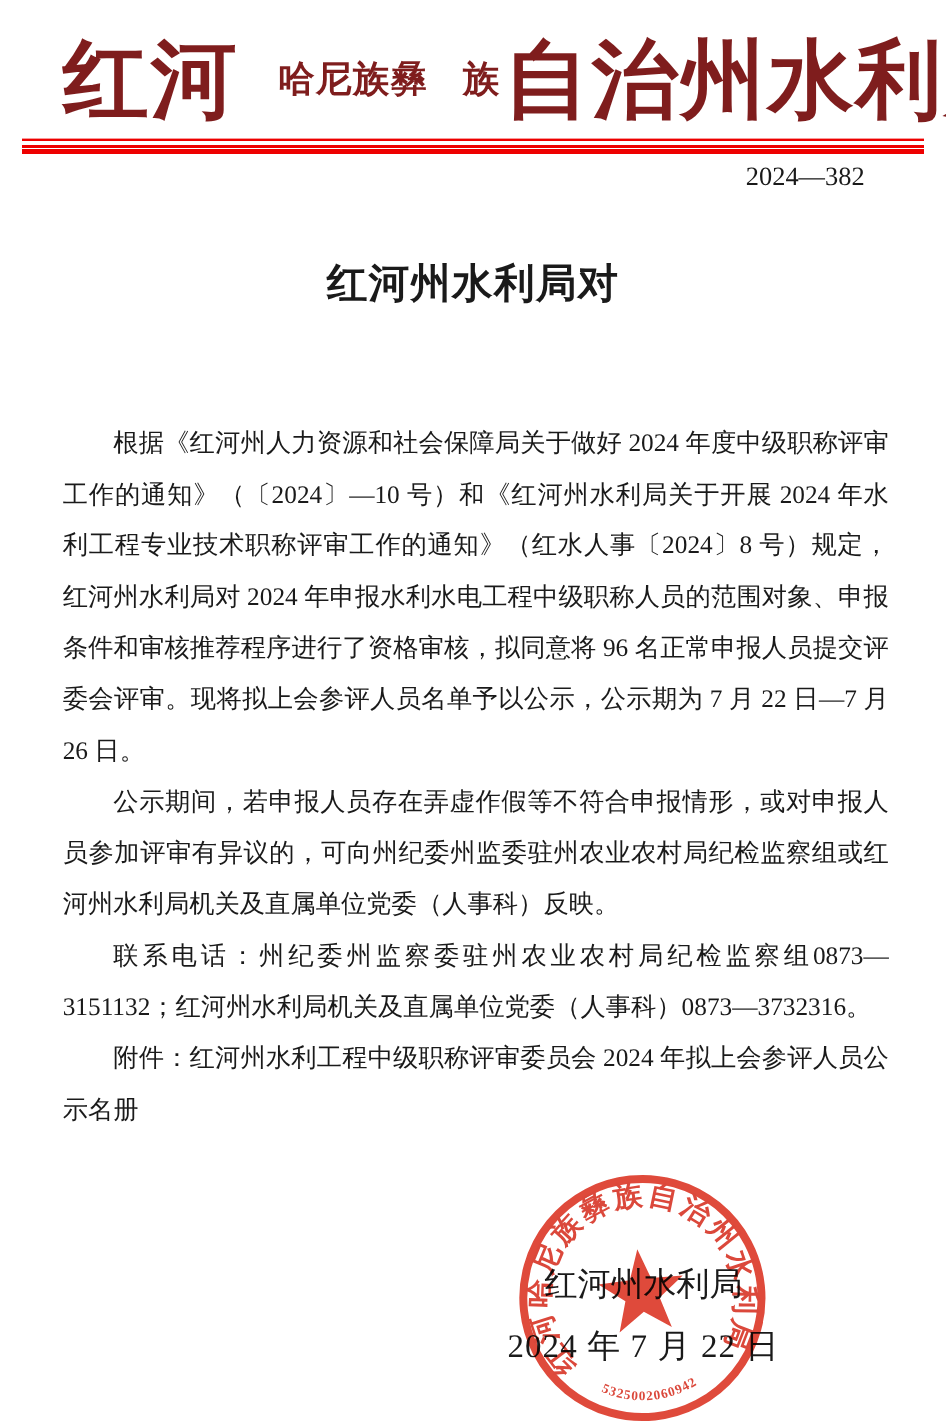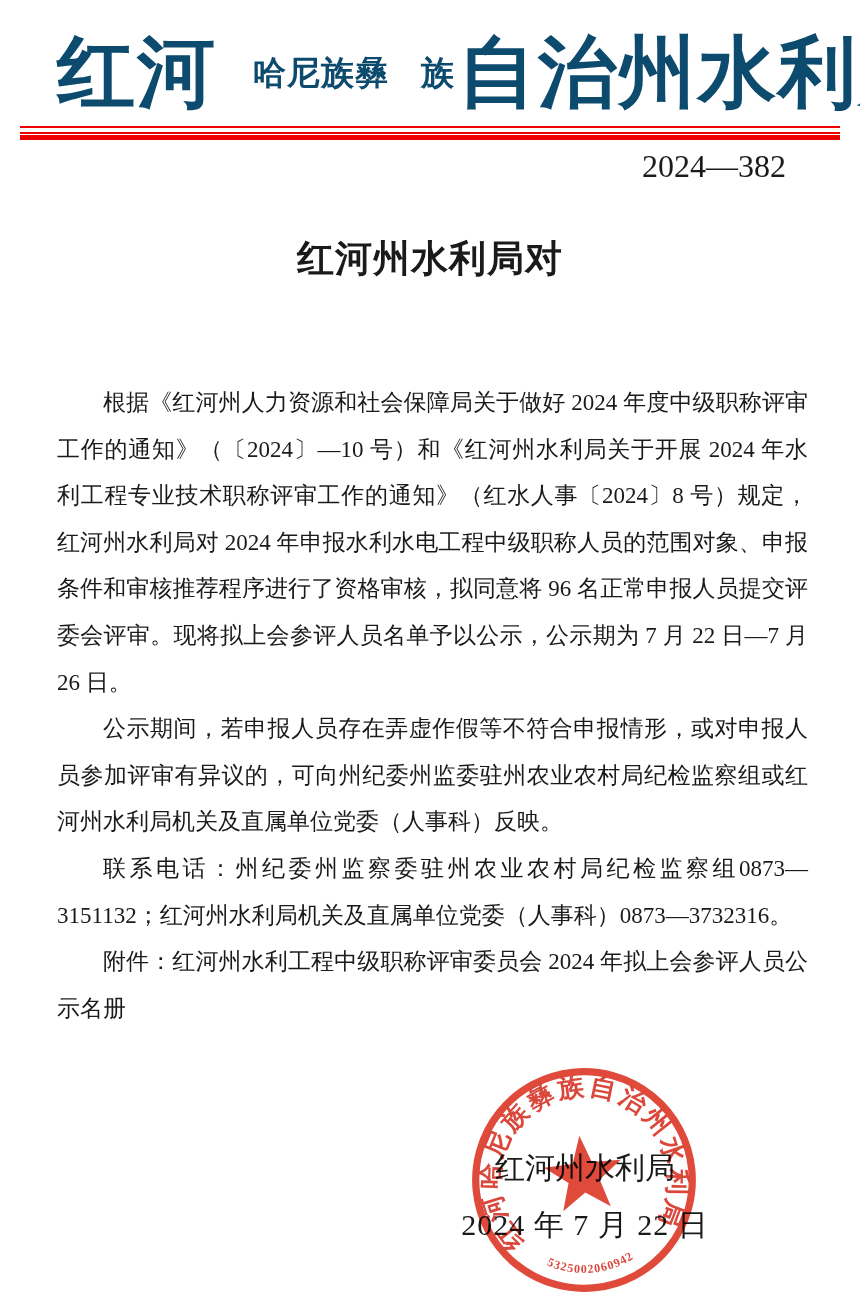--- a/index.html
+++ b/index.html
@@ -12,21 +12,21 @@
     overflow: hidden;
     font-family: "Liberation Serif", "DejaVu Serif", serif;
     color: #1a1a1a;
   }
   
   .masthead {
     position: absolute;
     top: 34px; left: 57px; right: 50px;
     display: flex;
     align-items: center;
-    color: #0c4a6e;
+    color: #7f1d1d;
     font-weight: bold;
     white-space: nowrap;
   }
   .org-big {
     font-size: 78px;
     line-height: 1;
     letter-spacing: 2px;
   }
   .ethnic {
     display: inline-flex;
@@ -46,21 +46,21 @@
       #ee0000 0px, #ee0000 2.5px,
       #ffffff 2.5px, #ffffff 6px,
       #ee0000 6px, #ee0000 8.5px,
       #ffffff 8.5px, #ffffff 9.5px,
       #ee0000 9.5px, #ee0000 14px);
   }
   
   .doc-number {
     position: absolute;
     top: 148px; right: 74px;
-    font-size: 32px;
+    font-size: 24px;
   }
   
   .doc-title {
     position: absolute;
     top: 234px; left: 40px; right: 40px;
     text-align: center;
     font-size: 37px;
     font-weight: bold;
     line-height: 50px;
     letter-spacing: 1px;

